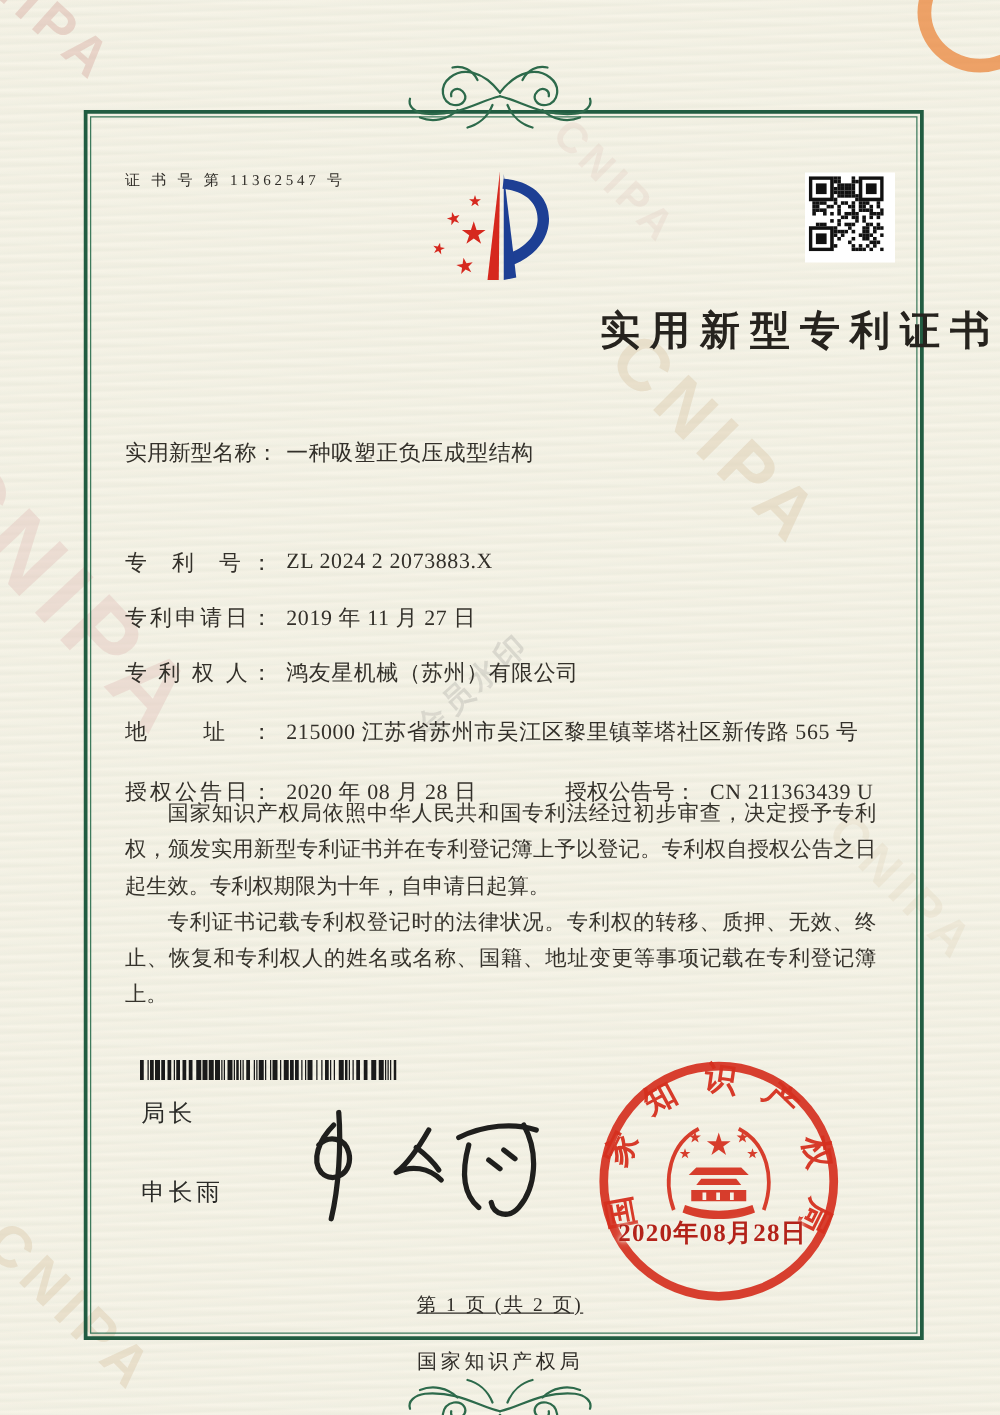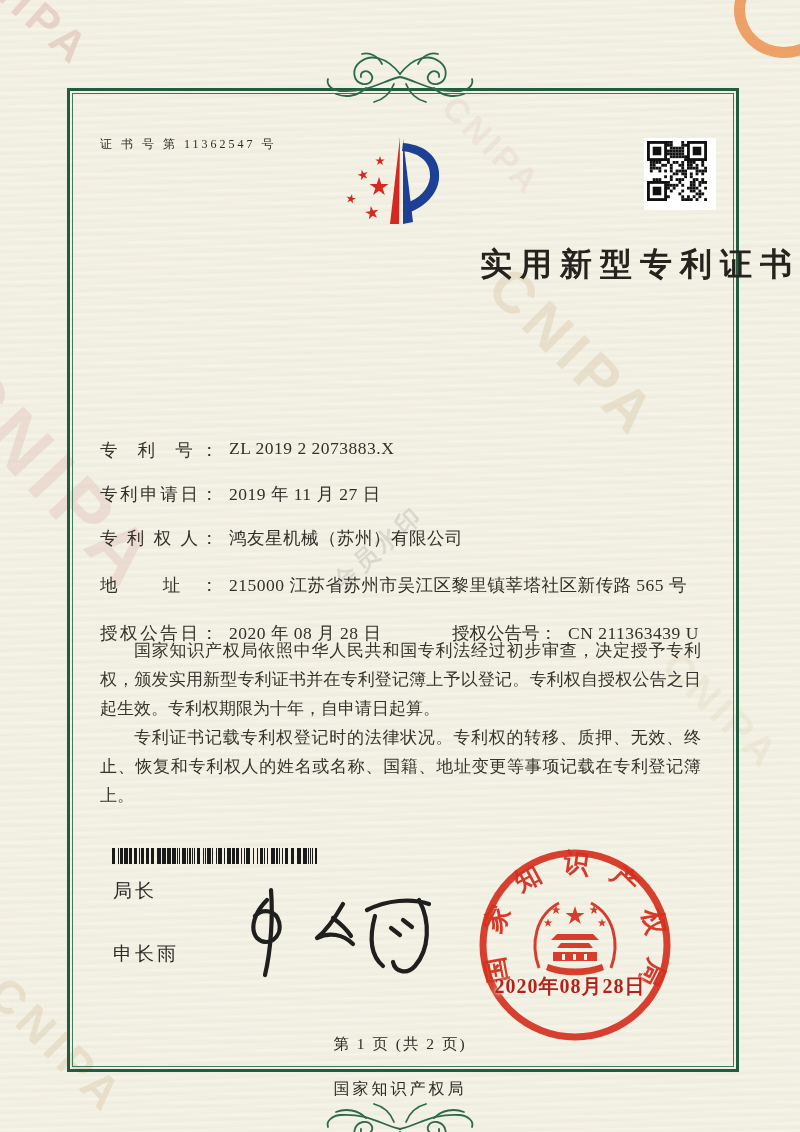--- a/index.html
+++ b/index.html
@@ -35,21 +35,21 @@
     text-align:justify;color:#36332c;}
   .paras p{margin:0;text-indent:2em;}
   .barcode{left:112px;top:848px;width:208px;height:16px;}
   .signoff{left:113px;font-size:19px;letter-spacing:3px;
     font-family:"Liberation Sans","DejaVu Sans",sans-serif;color:#2b2b28;}
   .sig{left:215px;top:876px;width:228px;height:114px;z-index:4;}
   .seal{left:476px;top:846px;width:198px;height:198px;z-index:5;}
   .seal-date{position:absolute;left:0;right:10px;top:127px;text-align:center;
     font-size:20px;font-weight:bold;color:#b3231a;letter-spacing:1px;z-index:6;
     text-shadow:0 0 3px rgba(247,244,232,.95),0 0 6px rgba(247,244,232,.8);}
-  .pageinfo{left:0;top:1034px;width:100%;text-align:center;font-size:15.5px;letter-spacing:2px;}
+  .pageinfo{left:0;top:1034px;width:100%;text-align:center;font-size:15.5px;letter-spacing:2px;text-decoration:underline;}
   .note{left:0;top:1079px;width:100%;text-align:center;font-size:16px;letter-spacing:3px;z-index:3;}
   .logo{left:337px;top:127px;width:130px;height:110px;}
   .qr{left:644px;top:138px;width:66px;height:66px;background:#fff;padding:3px;z-index:3;}
   .flourish{left:320px;top:44px;width:160px;height:66px;z-index:4;}
   .flourish-b{left:320px;top:1096px;width:160px;height:66px;z-index:4;transform:rotate(180deg);}
   .corner-arc{position:absolute;right:-34px;top:-38px;width:78px;height:74px;border-radius:50%;
     border:11px solid rgba(233,118,36,.65);z-index:1;}
   svg{display:block;}
 </style>
 </head>
@@ -262,22 +262,25 @@
         <rect x="45" y="3" width="15" height="15" fill="#fff"></rect>
         <rect x="48" y="6" width="9" height="9" fill="#111"></rect>
         <rect x="0" y="42" width="21" height="21" fill="#111"></rect>
         <rect x="3" y="45" width="15" height="15" fill="#fff"></rect>
         <rect x="6" y="48" width="9" height="9" fill="#111"></rect>
       </svg>
   </div>
 
   <div class="abs title">实用新型专利证书</div>
 
+  <div class="row" style="top:350px">
+    <span class="flabel">实用新型名称：</span><span class="fvalue">一种吸塑正负压成型结构</span>
+  </div>
   <div class="row" style="top:438px">
-    <span class="flabel">专 利 号：</span><span class="fvalue">ZL 2019 2 2073883.X</span>
+    <span class="flabel">专 利 号：</span><span class="fvalue">ZL 2024 2 2073883.X</span>
   </div>
   <div class="row" style="top:482px">
     <span class="flabel">专利申请日：</span><span class="fvalue">2019 年 11 月 27 日</span>
   </div>
   <div class="row" style="top:526px">
     <span class="flabel">专 利 权 人：</span><span class="fvalue">鸿友星机械（苏州）有限公司</span>
   </div>
   <div class="row" style="top:573px">
     <span class="flabel">地 址：</span><span class="fvalue">215000 江苏省苏州市吴江区黎里镇莘塔社区新传路 565 号</span>
   </div>

